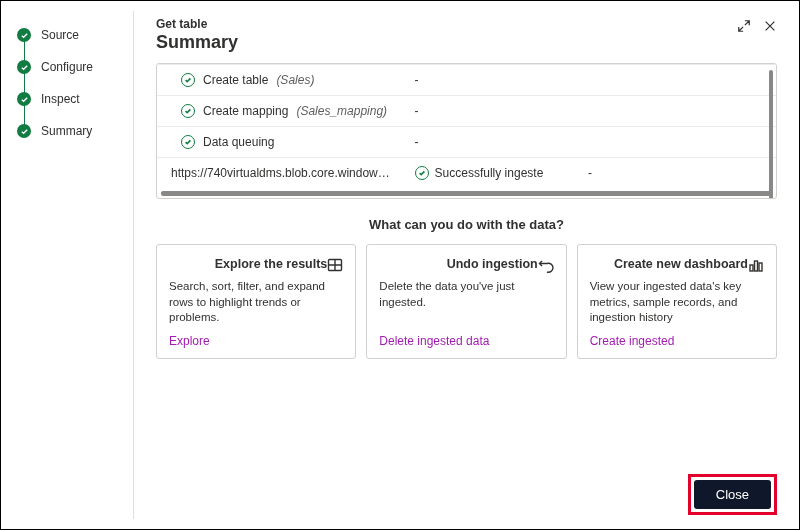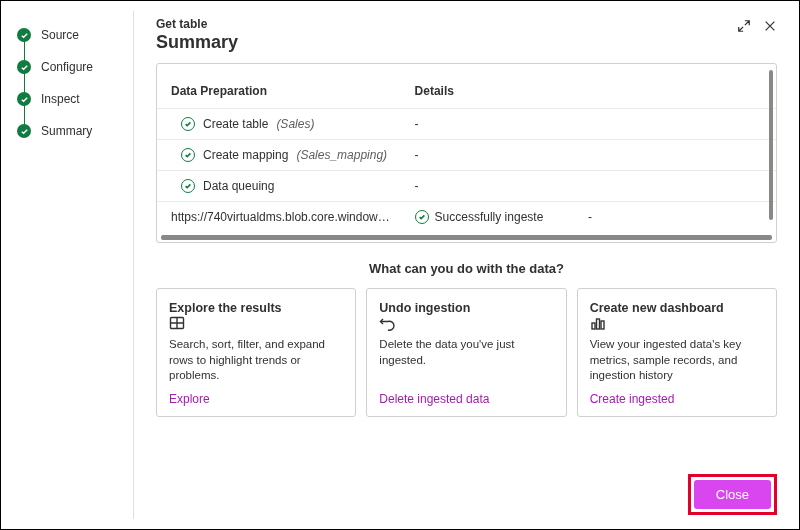--- a/index.html
+++ b/index.html
@@ -44,31 +44,31 @@
   .sub-head th { padding-top: 14px; }
   .ellipsis { white-space: nowrap; overflow: hidden; text-overflow: ellipsis; max-width: 100%; }
 
   
   .helper { text-align: center; margin-top: 18px; }
   .helper .q { font-weight: 600; font-size: 13px; }
   .helper .sub { font-size: 12px; color: #323130; margin-top: 2px; }
 
   .cards { display: flex; gap: 10px; margin-top: 12px; }
   .card { flex: 1; border: 1px solid #d2d0ce; border-radius: 3px; padding: 12px 12px 10px 12px; display: flex; flex-direction: column; min-height: 98px; }
-  .card-head { display: flex; justify-content: flex-end; align-items: flex-start; flex-direction: column; }
+  .card-head { display: flex; justify-content: flex-end; align-items: flex-start; }
   .card-title { font-weight: 600; font-size: 12.5px; }
   .card-icon { width: 16px; height: 16px; color: #323130; flex: 0 0 auto; }
   .card-icon svg { width: 100%; height: 100%; stroke: currentColor; fill: none; stroke-width: 1.4; }
   .card-body { font-size: 11.5px; color: #323130; margin-top: 6px; line-height: 1.35; flex: 1; }
   .card-link { font-size: 12px; color: #a21caf; margin-top: 8px; cursor: pointer; }
 
   
   .footer { display: flex; justify-content: flex-end; margin-top: auto; padding-top: 14px; }
   .close-wrap { border: 3px solid #e3002b; padding: 3px; }
-  .close-btn { background: #d946ef; color: #fff; border: none; padding: 7px 22px; font-size: 13px; border-radius: 3px; cursor: pointer; font-family: inherit; }
+  .close-btn { background: #0f172a; color: #fff; border: none; padding: 7px 22px; font-size: 13px; border-radius: 3px; cursor: pointer; font-family: inherit; }
 </style>
 </head>
 <body>
 
 <div class="root">
 
   <div class="sidebar">
     <div class="steps">
       <div class="step">
         <span class="connector"></span>
@@ -128,24 +128,20 @@
     <div class="panel">
       <div class="panel-inner">
         <div class="scroll-thumb" style="height:150px"></div>
 
         <table class="tbl">
           <colgroup>
               <col style="width:40%">
               <col style="width:60%">
             </colgroup>
           <tbody>
-              <tr>
-            <th class="first">Data Preparation</th>
-            <th>Details</th>
-          </tr>
           <tr class="prep-row">
             <td class="first">
               <span class="prep-cell">
                 <span class="success-icon">
                       <svg viewBox="0 0 10 10">
                         <path d="M2 5.2 L4 7 L8 3"></path>
                       </svg>
                     </span>
                 <span>Create table</span>
                 <span class="italic">(Sales)</span>

